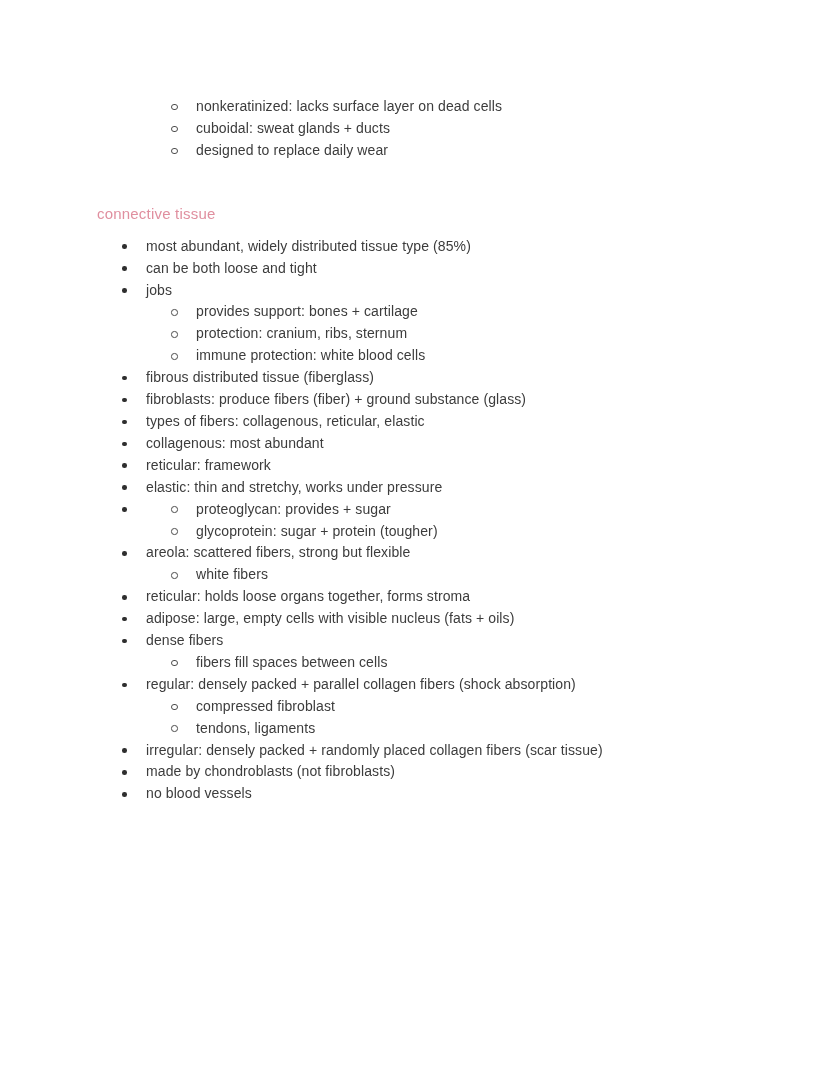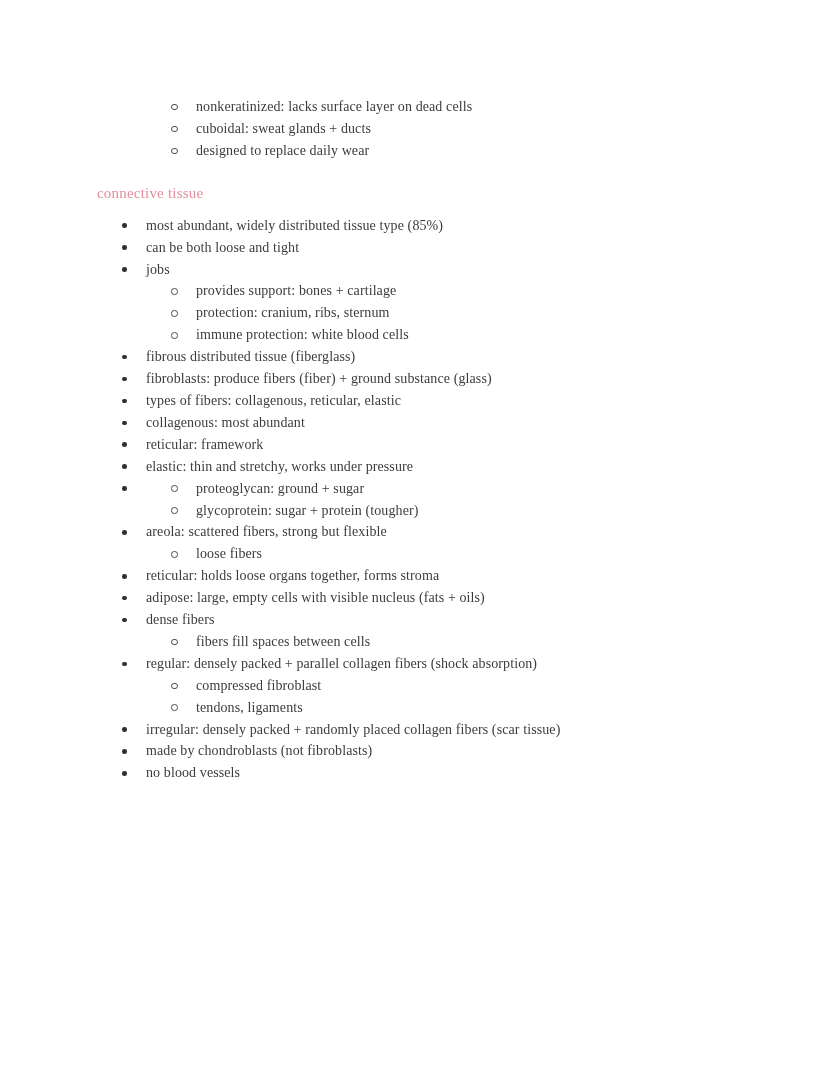--- a/index.html
+++ b/index.html
@@ -14,27 +14,26 @@
     font-family: "Liberation Sans", sans-serif;
     color: #3c3c3c;
   }
   .page {
     position: relative;
     width: 828px;
     height: 1019px;
     box-sizing: border-box;
     padding: 96px 40px 0 97px;
     background: #ffffff;
-    font-family: Liberation Serif, serif;
   }
   .heading {
     color: #e08f9f;
     font-size: 15px;
     line-height: 22px;
-    margin: 20px 0 11px 0;
+    margin: 41px 0 11px 0;
     letter-spacing: 0.2px;
   }
   .list { margin: 0; padding: 0; }
   .li {
     position: relative;
     font-size: 14px;
     line-height: 21.9px;
     letter-spacing: 0.1px;
     white-space: nowrap;
   }
@@ -80,24 +79,24 @@
       <div class="li level2"><span class="marker"></span><span>provides support: bones + cartilage</span></div>
       <div class="li level2"><span class="marker"></span><span>protection: cranium, ribs, sternum</span></div>
       <div class="li level2"><span class="marker"></span><span>immune protection: white blood cells</span></div>
       <div class="li level1"><span class="marker"></span><span>fibrous distributed tissue (fiberglass)</span></div>
       <div class="li level1"><span class="marker"></span><span>fibroblasts: produce fibers (fiber) + ground substance (glass)</span></div>
       <div class="li level1"><span class="marker"></span><span>types of fibers: collagenous, reticular, elastic</span></div>
       <div class="li level1"><span class="marker"></span><span>collagenous: most abundant</span></div>
       <div class="li level1"><span class="marker"></span><span>reticular: framework</span></div>
       <div class="li level1"><span class="marker"></span><span>elastic: thin and stretchy, works under pressure</span></div>
       <div class="li level1"><span class="marker"></span></div>
-      <div class="li level2"><span class="marker"></span><span>proteoglycan: ground + sugar</span></div>
+      <div class="li level2"><span class="marker"></span><span>proteoglycan: provides + sugar</span></div>
       <div class="li level2"><span class="marker"></span><span>glycoprotein: sugar + protein (tougher)</span></div>
       <div class="li level1"><span class="marker"></span><span>areola: scattered fibers, strong but flexible</span></div>
-      <div class="li level2"><span class="marker"></span><span>loose fibers</span></div>
+      <div class="li level2"><span class="marker"></span><span>white fibers</span></div>
       <div class="li level1"><span class="marker"></span><span>reticular: holds loose organs together, forms stroma</span></div>
       <div class="li level1"><span class="marker"></span><span>adipose: large, empty cells with visible nucleus (fats + oils)</span></div>
       <div class="li level1"><span class="marker"></span><span>dense fibers</span></div>
       <div class="li level2"><span class="marker"></span><span>fibers fill spaces between cells</span></div>
       <div class="li level1"><span class="marker"></span><span>regular: densely packed + parallel collagen fibers (shock absorption)</span></div>
       <div class="li level2"><span class="marker"></span><span>compressed fibroblast</span></div>
       <div class="li level2"><span class="marker"></span><span>tendons, ligaments</span></div>
       <div class="li level1"><span class="marker"></span><span>irregular: densely packed + randomly placed collagen fibers (scar tissue)</span></div>
     </div>
     <div class="list">

